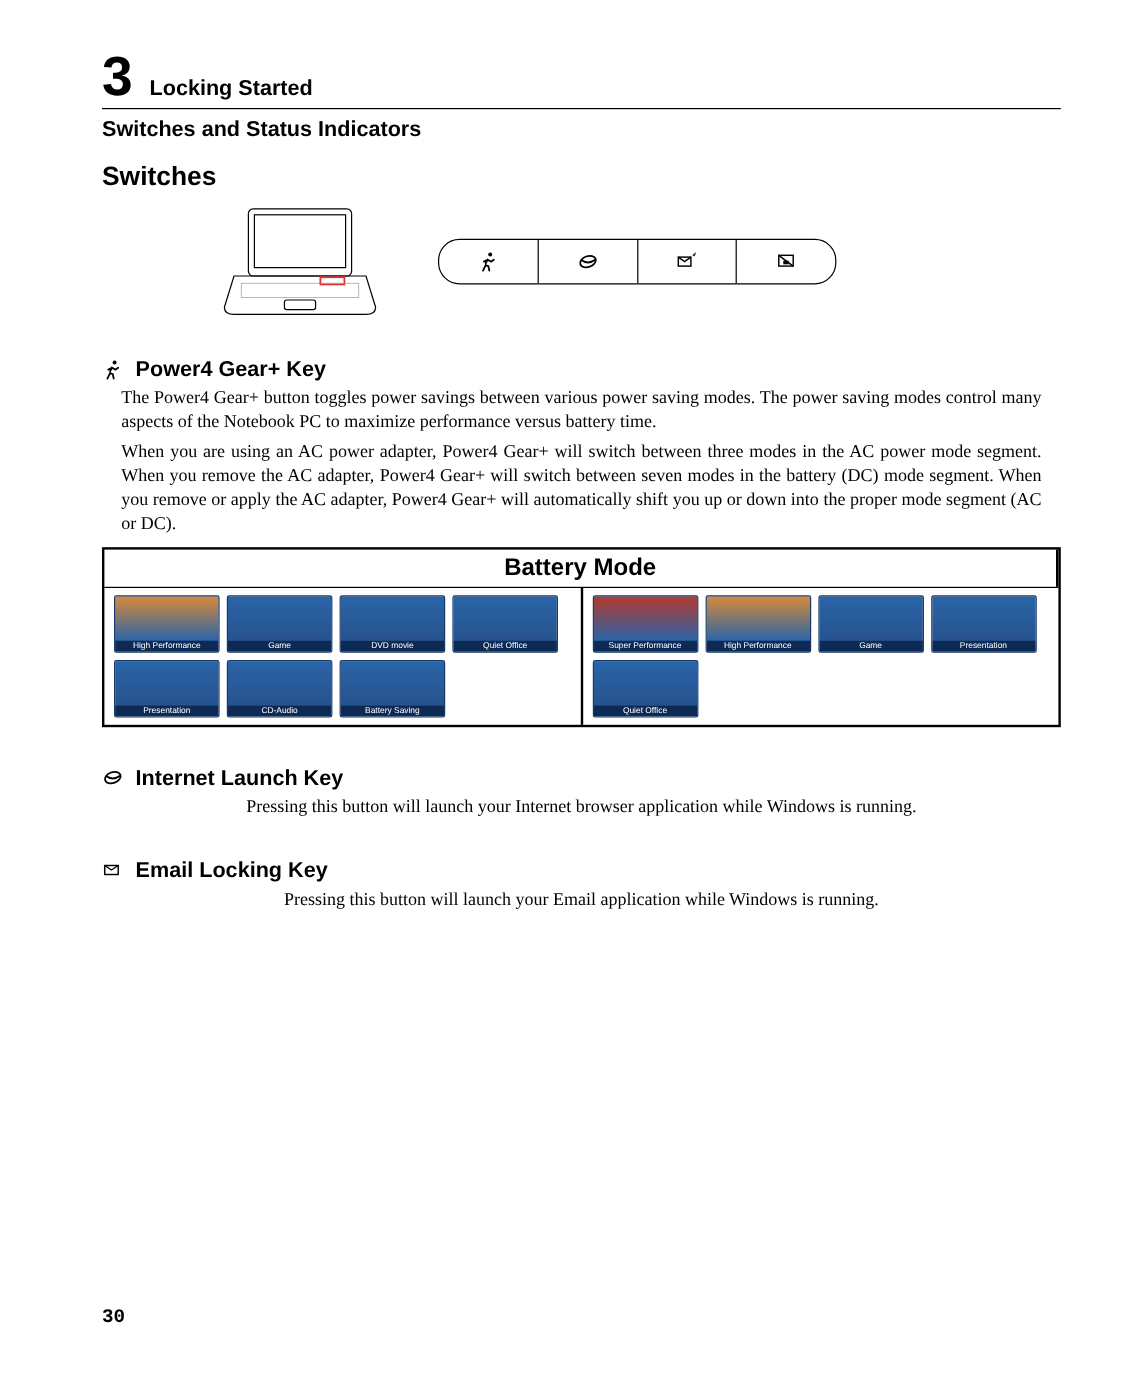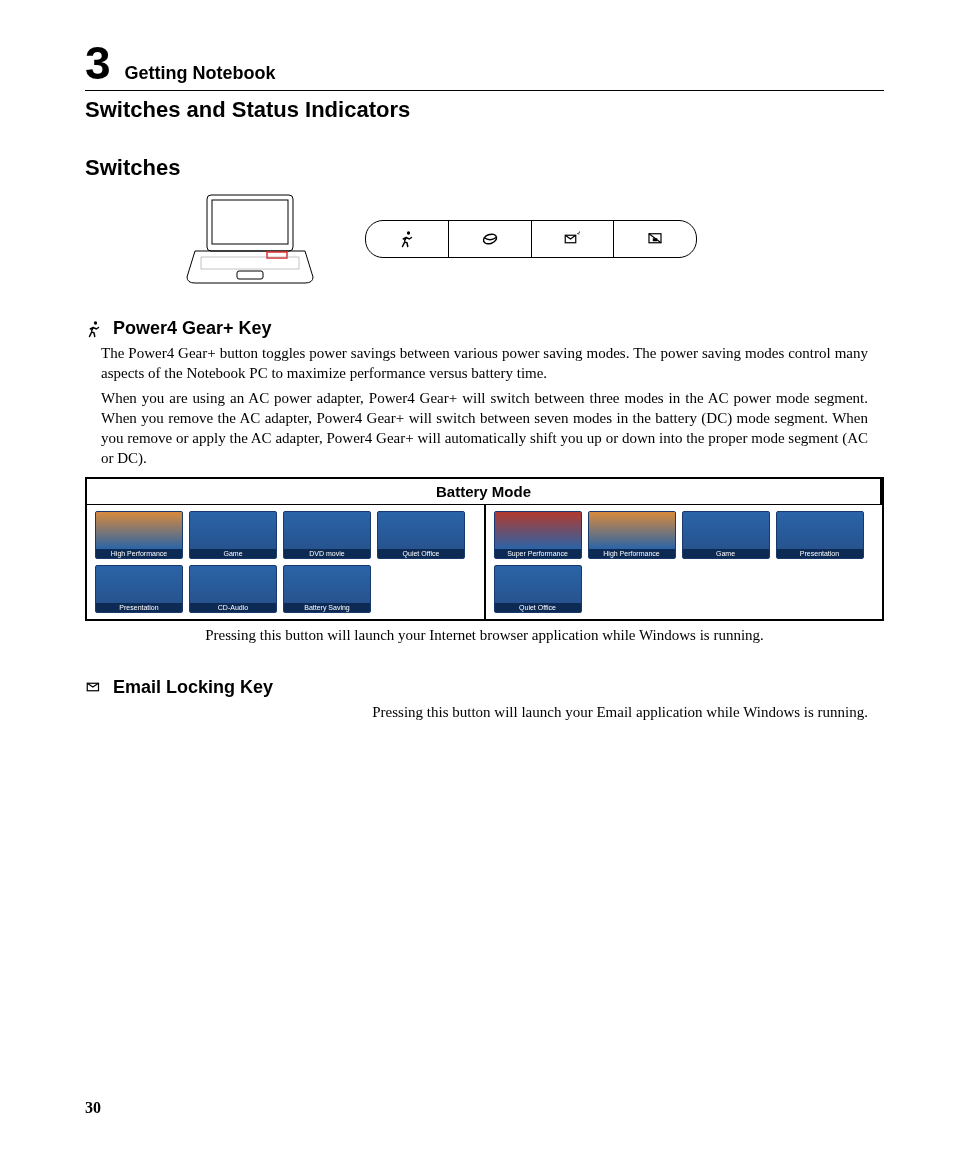--- a/index.html
+++ b/index.html
@@ -1,54 +1,54 @@
 <!DOCTYPE html>
 <html><head>
 <meta charset="utf-8">
 <style>
 html,body{margin:0;padding:0;background:#fff;color:#000;font-family:"Times New Roman",Times,serif}
 .page{width:954px;height:1155px;position:relative;box-sizing:border-box;padding:40px 70px 0 85px}
 .hdr{display:flex;align-items:baseline;gap:14px}
 .chnum{font-family:Arial,Helvetica,sans-serif;font-weight:700;font-size:46px;line-height:1}
 .chtxt{font-family:Arial,Helvetica,sans-serif;font-weight:700;font-size:18px}
 .rule{border:none;border-top:1.5px solid #000;margin:4px 0 6px 0}
-.h1{font-family:Arial,Helvetica,sans-serif;font-weight:700;font-size:22px;margin:2px 0 0 0}
-.h2{font-family:Arial,Helvetica,sans-serif;font-weight:700;font-size:22px;margin:32px 0 10px 0}
+.h1{font-family:Arial,Helvetica,sans-serif;font-weight:700;font-size:18px;margin:2px 0 0 0}
+.h2{font-family:Arial,Helvetica,sans-serif;font-weight:700;font-size:22px;margin:16px 0 10px 0}
 .h3row{display:flex;align-items:center;gap:10px;margin:32px 0 4px 0}
 .h3{font-family:Arial,Helvetica,sans-serif;font-weight:700;font-size:18px}
 .body{font-size:15px;line-height:1.35;text-align:justify;margin:4px 16px}
 .illus{display:flex;align-items:center;gap:50px;margin:10px 0 10px 100px}
 .laptop{width:130px;height:95px}
 .panelbox{border:1px solid #000;border-radius:18px;height:36px;width:330px;display:flex}
 .panelbox .cell{flex:1;display:flex;align-items:center;justify-content:center;border-right:1px solid #000}
 .panelbox .cell:last-child{border-right:none}
 .ico{width:18px;height:18px}
 .tbl{border:2px solid #000;margin:8px 0 0 0}
 .tblhdr{display:flex}
-.tblhdr>div{flex:1;text-align:center;font-family:Arial,Helvetica,sans-serif;font-weight:700;font-size:15px;padding:4px 0}
+.tblhdr>div{flex:1;text-align:center;font-family:Arial,Helvetica,sans-serif;font-weight:700;font-size:20px;padding:4px 0}
 .tblhdr>div:first-child{border-right:2px solid #000}
 .tblbody{display:flex;border-top:1px solid #000}
 .tblbody>div{flex:1;padding:6px 8px}
 .tblbody>div:first-child{border-right:2px solid #000}
 .tiles{display:flex;flex-wrap:wrap;gap:6px}
 .tile{width:86px;height:46px;border:1px solid #173a6a;background:linear-gradient(#2a64a8,#264f88);border-radius:2px;display:flex;flex-direction:column;overflow:hidden}
 .tile .pic{flex:1;display:flex;align-items:center;justify-content:center;color:#fff;font-size:9px}
 .tile .lbl{background:#0d2a55;color:#fff;font-family:Arial,Helvetica,sans-serif;font-size:7px;text-align:center;padding:1px 0;white-space:nowrap}
 .tile.red .pic{background:linear-gradient(#b23a2e,#2a64a8)}
 .tile.orange .pic{background:linear-gradient(#d88a3c,#2a64a8)}
-.pgnum{position:absolute;bottom:38px;left:85px;font-family:Liberation Serif, serif;font-weight:700;font-size:16px}
+.pgnum{position:absolute;bottom:48px;left:85px;font-family:Liberation Mono, monospace;font-weight:700;font-size:16px}
 </style>
 </head>
 <body>
 
 <div class="page">
 
   <div class="hdr">
     <span class="chnum">3</span>
-    <span class="chtxt">Getting Notebook</span>
+    <span class="chtxt">Locking Started</span>
   </div>
   <hr class="rule">
   <div class="h1">Switches and Status Indicators</div>
 
   <div class="h2">Switches</div>
 
   <div class="illus">
     <svg class="laptop" viewBox="0 0 130 95">
       <rect x="22" y="4" width="86" height="56" rx="4" fill="none" stroke="#000"></rect>
       <rect x="27" y="9" width="76" height="44" fill="none" stroke="#000"></rect>
@@ -154,26 +154,33 @@
             </div>
             <div class="tile ">
               <div class="pic"></div>
               <div class="lbl">Quiet Office</div>
             </div>
           </div>
       </div>
     </div>
   </div>
 
+  <div class="h3row">
+    <svg class="ico" viewBox="0 0 24 24">
+        <ellipse cx="12" cy="12" rx="9" ry="6" transform="rotate(-20 12 12)" fill="none" stroke="#000" stroke-width="2"></ellipse>
+        <path d="M4 10 Q12 16 20 10" fill="none" stroke="#000" stroke-width="2"></path>
+      </svg>
+    <span class="h3">Internet Launch Key</span>
+  </div>
   <p class="body" style="text-align:center">Pressing this button will launch your Internet browser application while Windows is running.</p>
 
   <div class="h3row">
     <svg class="ico" viewBox="0 0 24 24">
         <rect x="3" y="7" width="15" height="10" fill="none" stroke="#000" stroke-width="1.6"></rect>
         <path d="M3 7l7.5 5 7.5-5" fill="none" stroke="#000" stroke-width="1.6"></path>
       </svg>
     <span class="h3">Email Locking Key</span>
   </div>
-  <p class="body" style="text-align:right">Pressing this button will launch your Email application while Windows is running.</p>
+  <p class="body" style="text-align:center">Pressing this button will launch your Email application while Windows is running.</p>
 
 
   <div class="pgnum">30</div>
 </div>
 
 </body></html>

